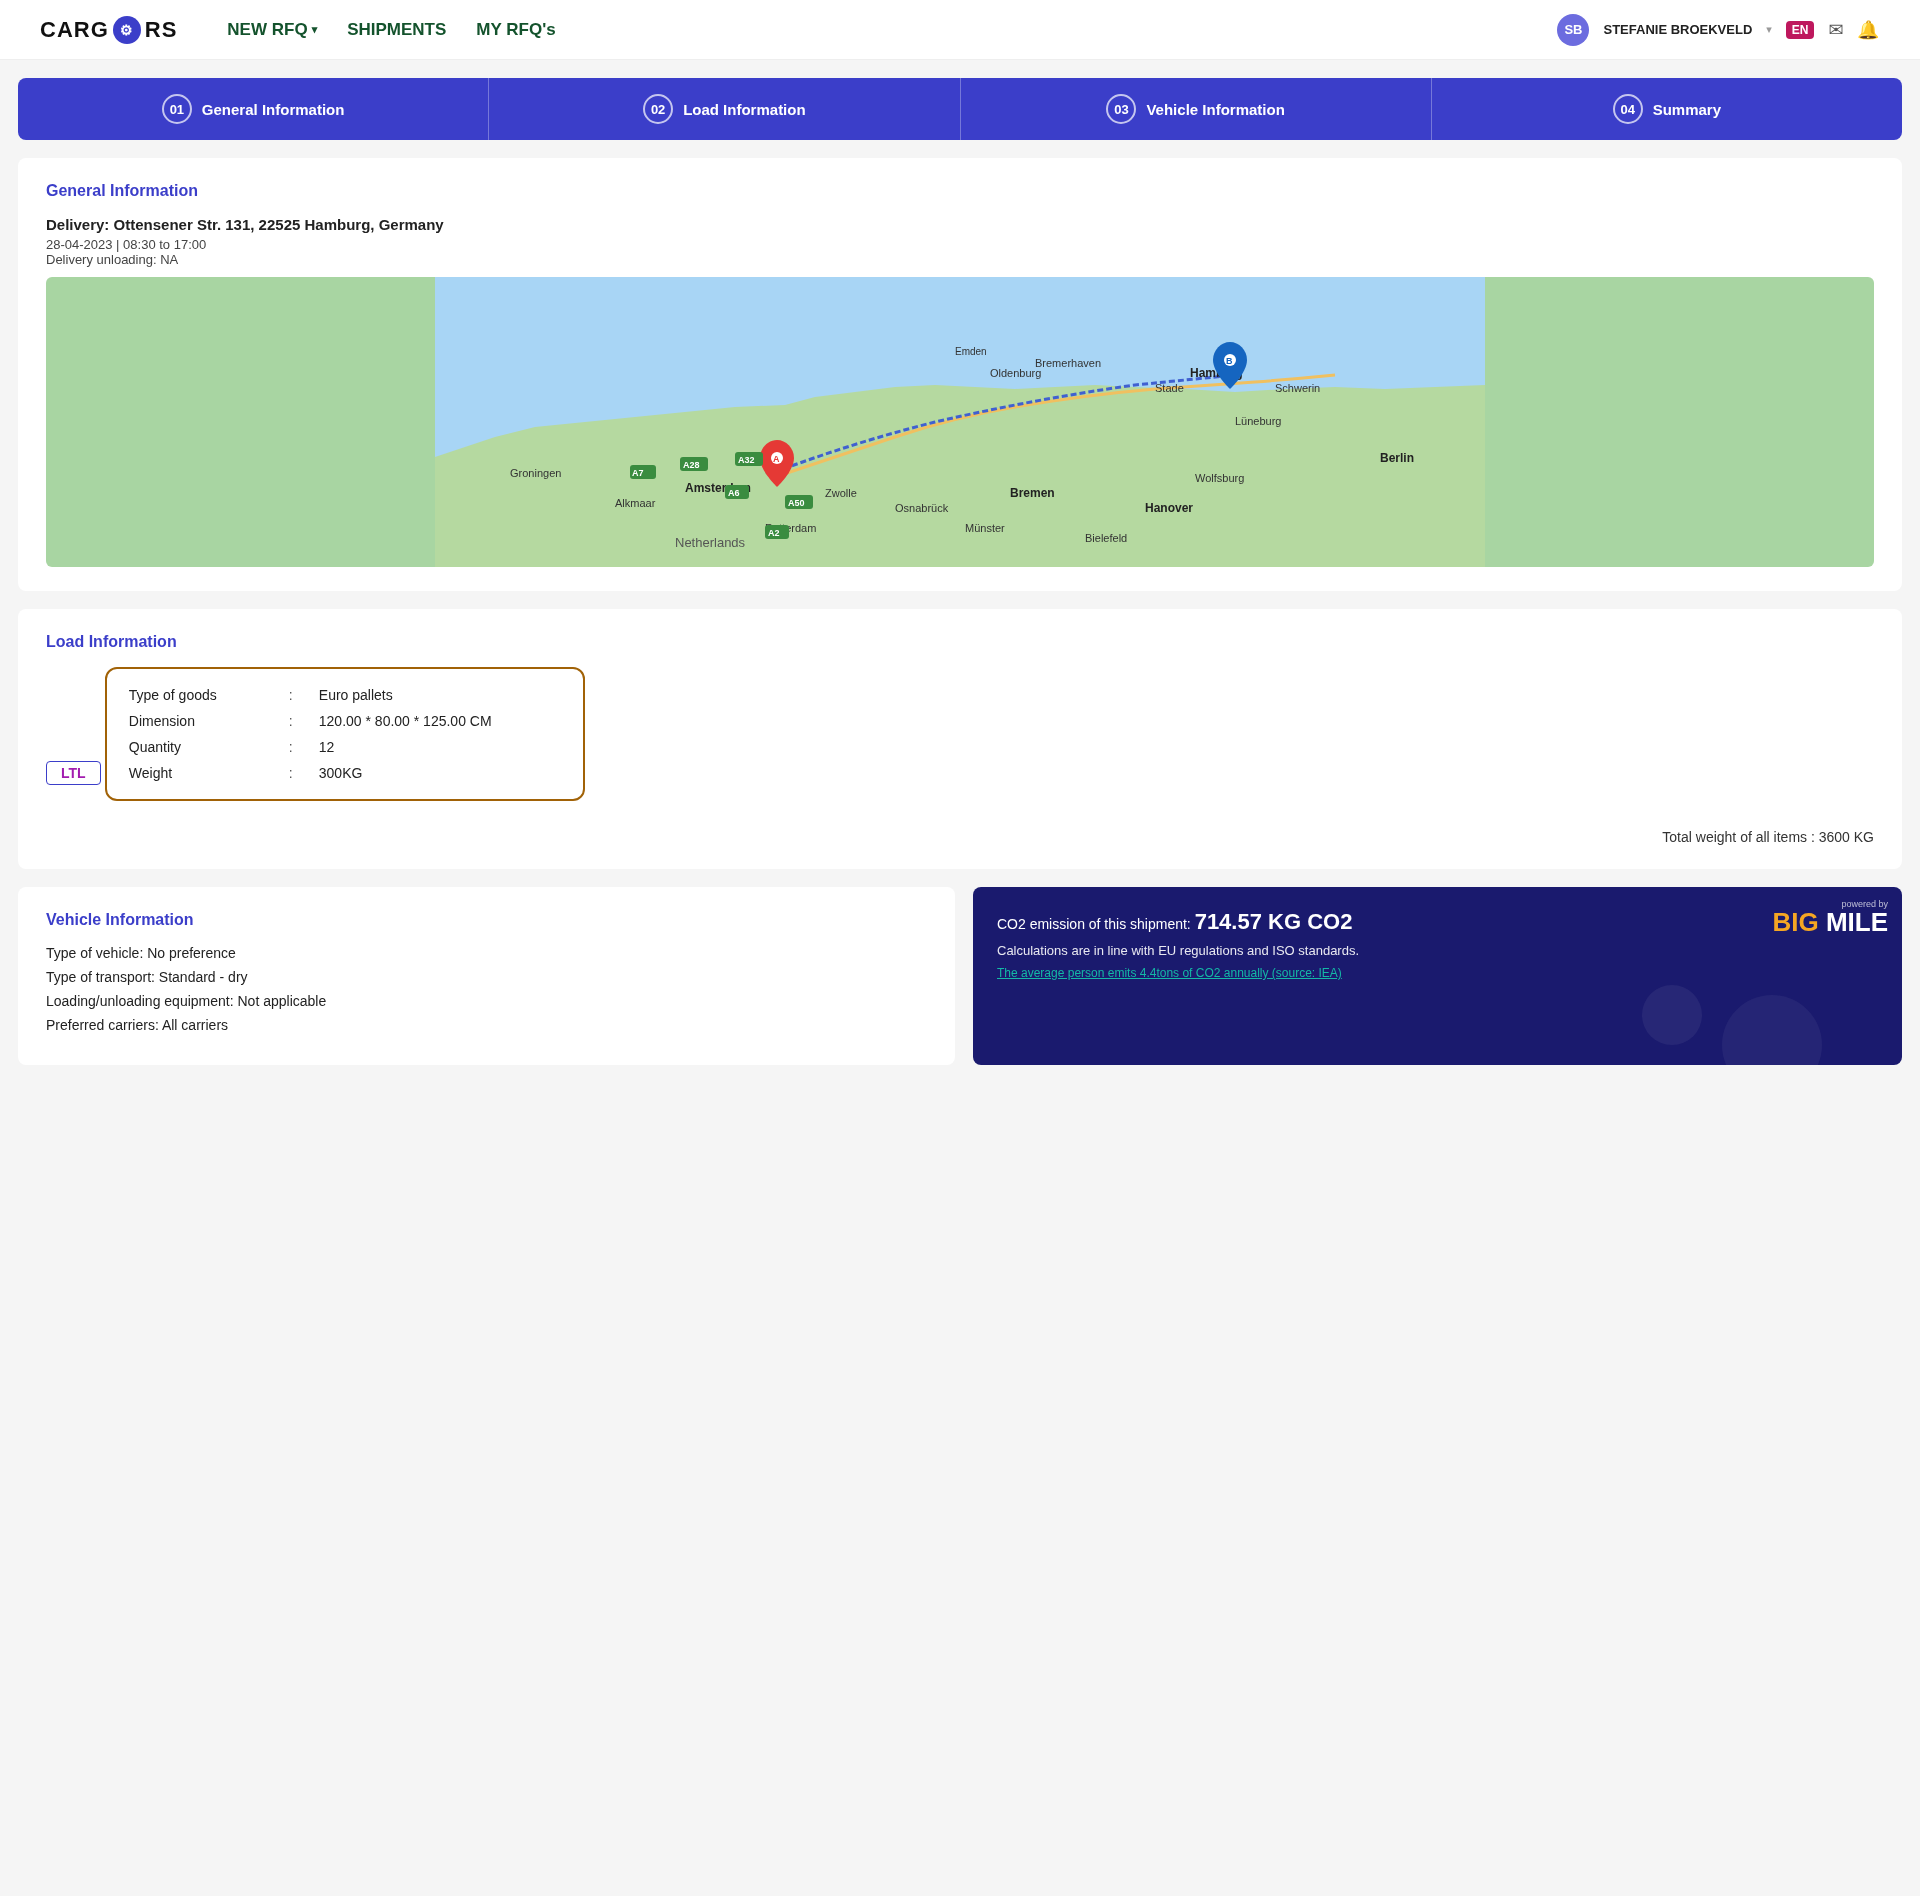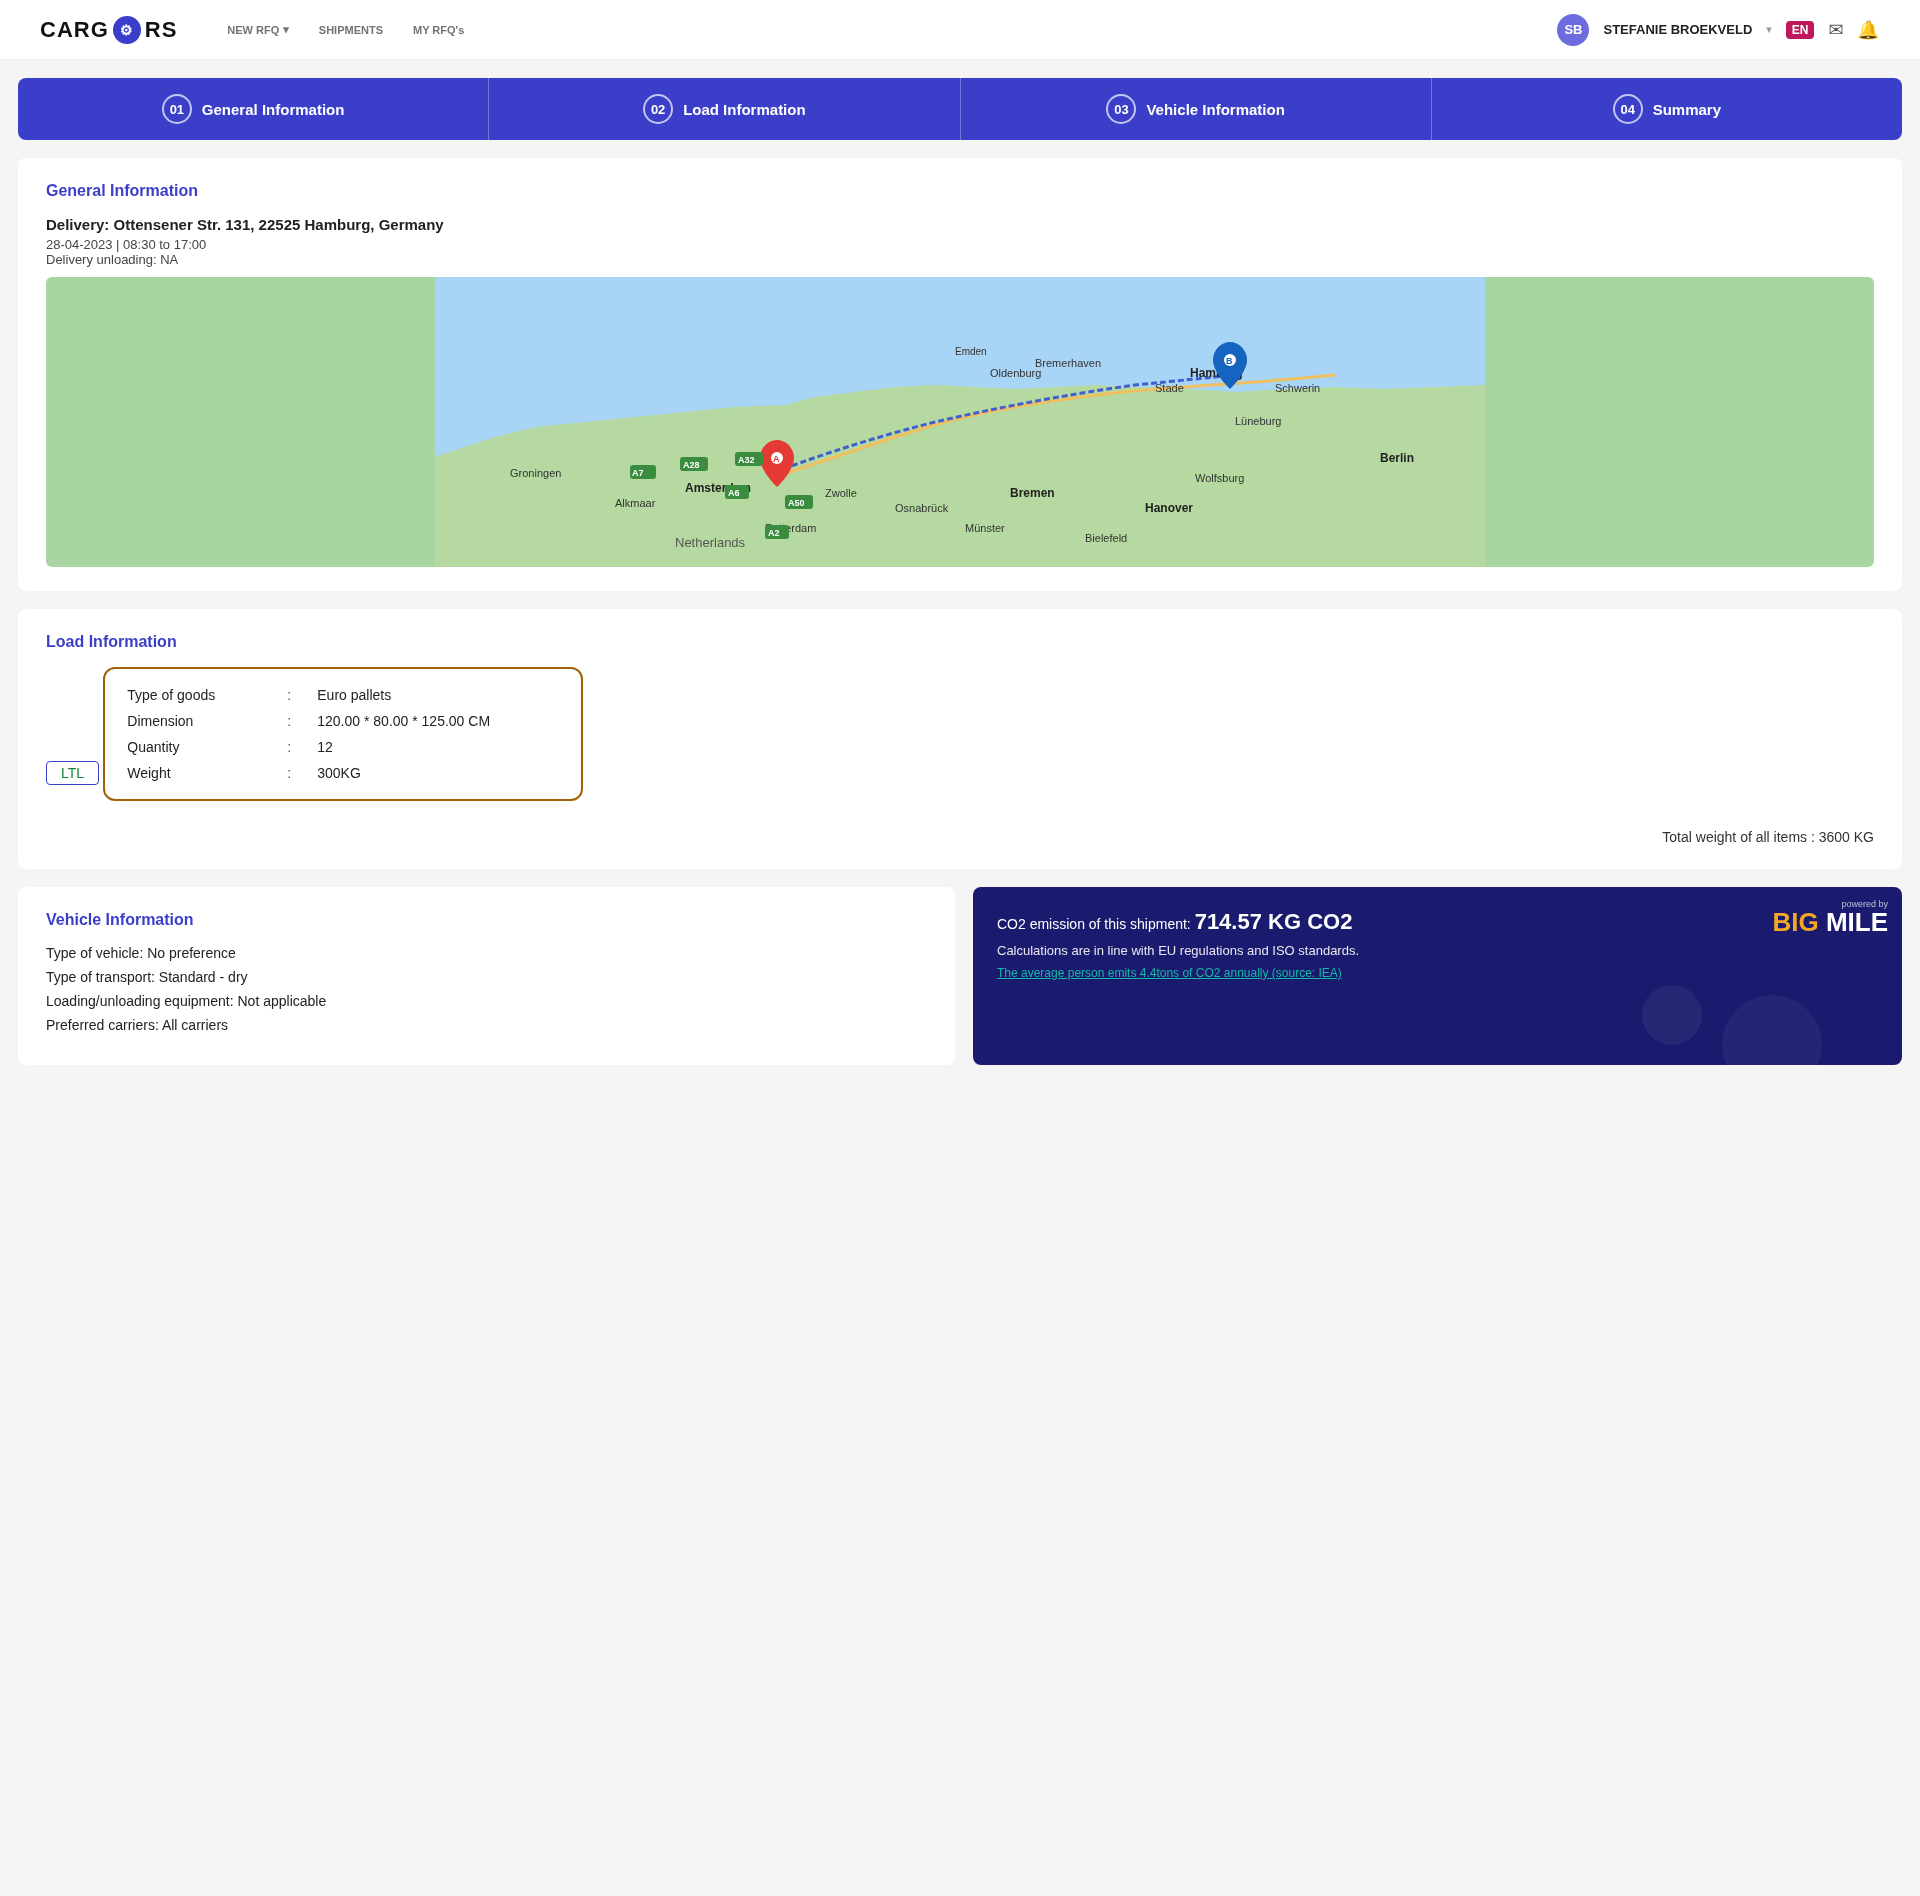--- a/index.html
+++ b/index.html
@@ -36,23 +36,23 @@
       font-weight: bold;
       margin: 0 2px;
     }
     .nav {
       display: flex;
       align-items: center;
       gap: 30px;
       flex: 1;
     }
     .nav-item {
-      color: #737373;
+      color: #14532d;
       font-weight: 600;
-      font-size: 11px;
+      font-size: 17px;
       cursor: pointer;
       display: flex;
       align-items: center;
       gap: 4px;
     }
     .header-right {
       display: flex;
       align-items: center;
       gap: 14px;
     }
@@ -153,25 +153,25 @@
       margin-top: 4px;
     }
     .map-svg {
       width: 100%; height: 100%;
     }
 
     
     .ltl-badge {
       display: inline-block;
       border: 1.5px solid #3b3ec9;
-      color: #15803d;
+      color: #a21caf;
       border-radius: 4px;
       padding: 3px 14px;
       font-size: 14px;
-      font-weight: 400;
+      font-weight: 700;
       margin-bottom: 36px;
     }
     .goods-table {
       border: 2px solid #a16207;
       border-radius: 12px;
       padding: 18px 22px;
       display: inline-block;
       min-width: 480px;
       margin-bottom: 16px;
     }

